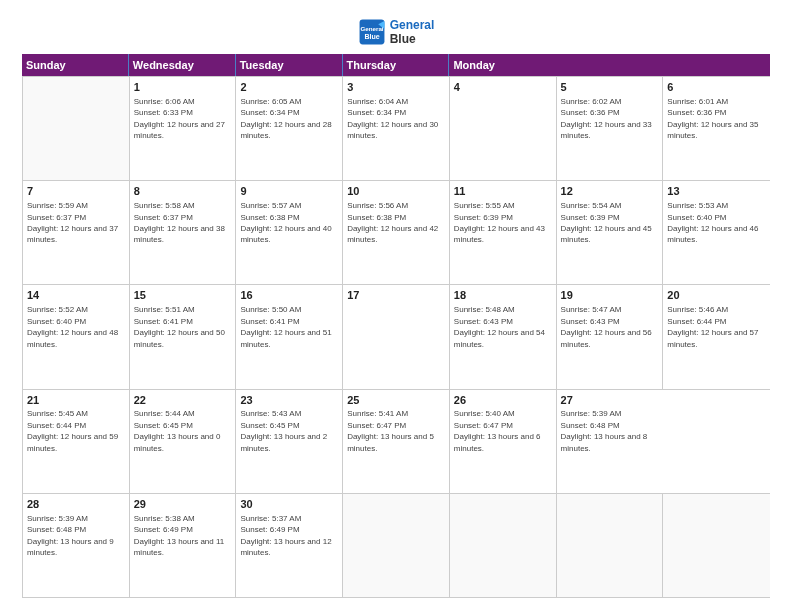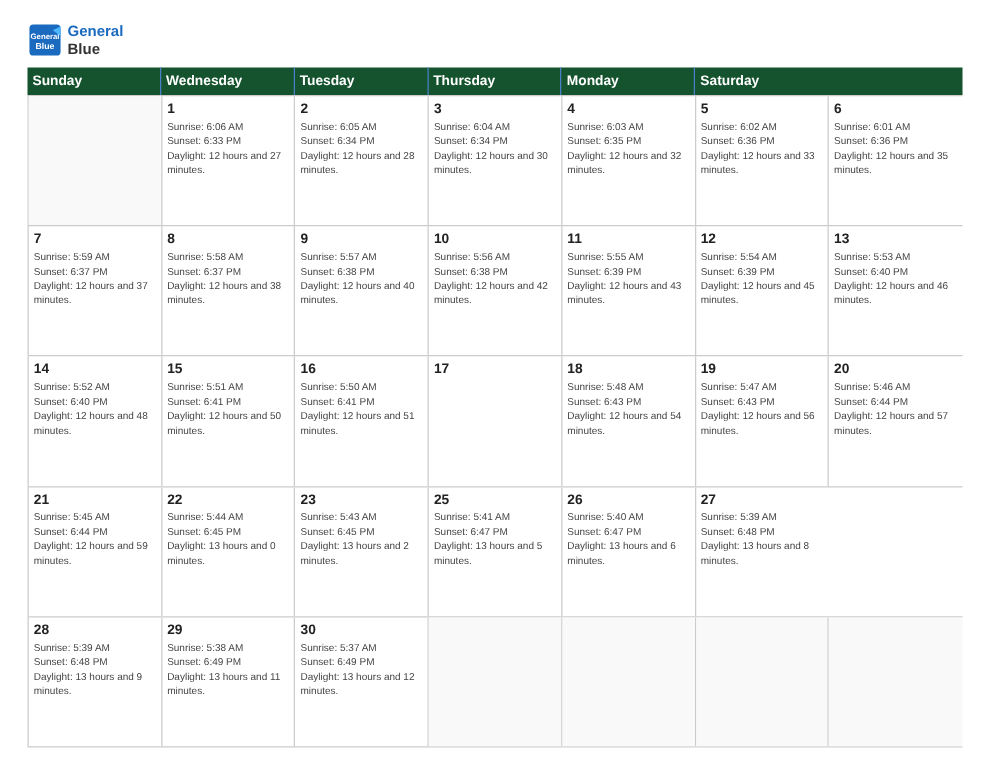--- a/index.html
+++ b/index.html
@@ -12,21 +12,21 @@
     }
     .page {
       width: 792px;
       height: 612px;
       padding: 18px 22px 14px 22px;
       display: flex;
       flex-direction: column;
     }
     .header-row {
       display: flex;
-      justify-content: flex-start;
+      justify-content: center;
       align-items: flex-start;
       margin-bottom: 8px;
     }
     .logo {
       display: flex;
       align-items: center;
       gap: 4px;
     }
     .logo-icon {
       width: 28px;
@@ -47,21 +47,21 @@
       margin-top: 2px;
     }
     .calendar {
       flex: 1;
       display: flex;
       flex-direction: column;
     }
     .cal-header-row {
       display: grid;
       grid-template-columns: repeat(7, 1fr);
-      background: #14532d;
+      background: #701a75;
     }
     .cal-header-cell {
       color: #fff;
       font-size: 11px;
       font-weight: bold;
       padding: 5px 4px;
       text-align: left;
       border-right: 1px solid #4a7fc5;
     }
     .cal-header-cell:last-child { border-right: none; }
@@ -125,29 +125,28 @@
     </div>
   </div>
 
   <div class="calendar">
     <div class="cal-header-row" id="cal-header">
         <div class="cal-header-cell">Sunday</div>
         <div class="cal-header-cell">Wednesday</div>
         <div class="cal-header-cell">Tuesday</div>
         <div class="cal-header-cell">Thursday</div>
         <div class="cal-header-cell">Monday</div>
-        <div class="cal-header-cell">Saturday</div>
       </div>
     <div class="cal-body" id="cal-body">
         <div class="cal-week">
           <div class="cal-cell empty"></div>
           <div class="cal-cell"><span class="day-num">1</span><span class="day-info">Sunrise: 6:06 AM<br>Sunset: 6:33 PM<br>Daylight: 12 hours and 27 minutes.</span></div>
           <div class="cal-cell"><span class="day-num">2</span><span class="day-info">Sunrise: 6:05 AM<br>Sunset: 6:34 PM<br>Daylight: 12 hours and 28 minutes.</span></div>
           <div class="cal-cell"><span class="day-num">3</span><span class="day-info">Sunrise: 6:04 AM<br>Sunset: 6:34 PM<br>Daylight: 12 hours and 30 minutes.</span></div>
-          <div class="cal-cell"><span class="day-num">4</span><span class="day-info">Sunrise: 6:03 AM<br>Sunset: 6:35 PM<br>Daylight: 12 hours and 32 minutes.</span></div>
+          <div class="cal-cell"><span class="day-num">4</span></div>
           <div class="cal-cell"><span class="day-num">5</span><span class="day-info">Sunrise: 6:02 AM<br>Sunset: 6:36 PM<br>Daylight: 12 hours and 33 minutes.</span></div>
           <div class="cal-cell"><span class="day-num">6</span><span class="day-info">Sunrise: 6:01 AM<br>Sunset: 6:36 PM<br>Daylight: 12 hours and 35 minutes.</span></div>
         </div>
         <div class="cal-week">
           <div class="cal-cell"><span class="day-num">7</span><span class="day-info">Sunrise: 5:59 AM<br>Sunset: 6:37 PM<br>Daylight: 12 hours and 37 minutes.</span></div>
           <div class="cal-cell"><span class="day-num">8</span><span class="day-info">Sunrise: 5:58 AM<br>Sunset: 6:37 PM<br>Daylight: 12 hours and 38 minutes.</span></div>
           <div class="cal-cell"><span class="day-num">9</span><span class="day-info">Sunrise: 5:57 AM<br>Sunset: 6:38 PM<br>Daylight: 12 hours and 40 minutes.</span></div>
           <div class="cal-cell"><span class="day-num">10</span><span class="day-info">Sunrise: 5:56 AM<br>Sunset: 6:38 PM<br>Daylight: 12 hours and 42 minutes.</span></div>
           <div class="cal-cell"><span class="day-num">11</span><span class="day-info">Sunrise: 5:55 AM<br>Sunset: 6:39 PM<br>Daylight: 12 hours and 43 minutes.</span></div>
           <div class="cal-cell"><span class="day-num">12</span><span class="day-info">Sunrise: 5:54 AM<br>Sunset: 6:39 PM<br>Daylight: 12 hours and 45 minutes.</span></div>

